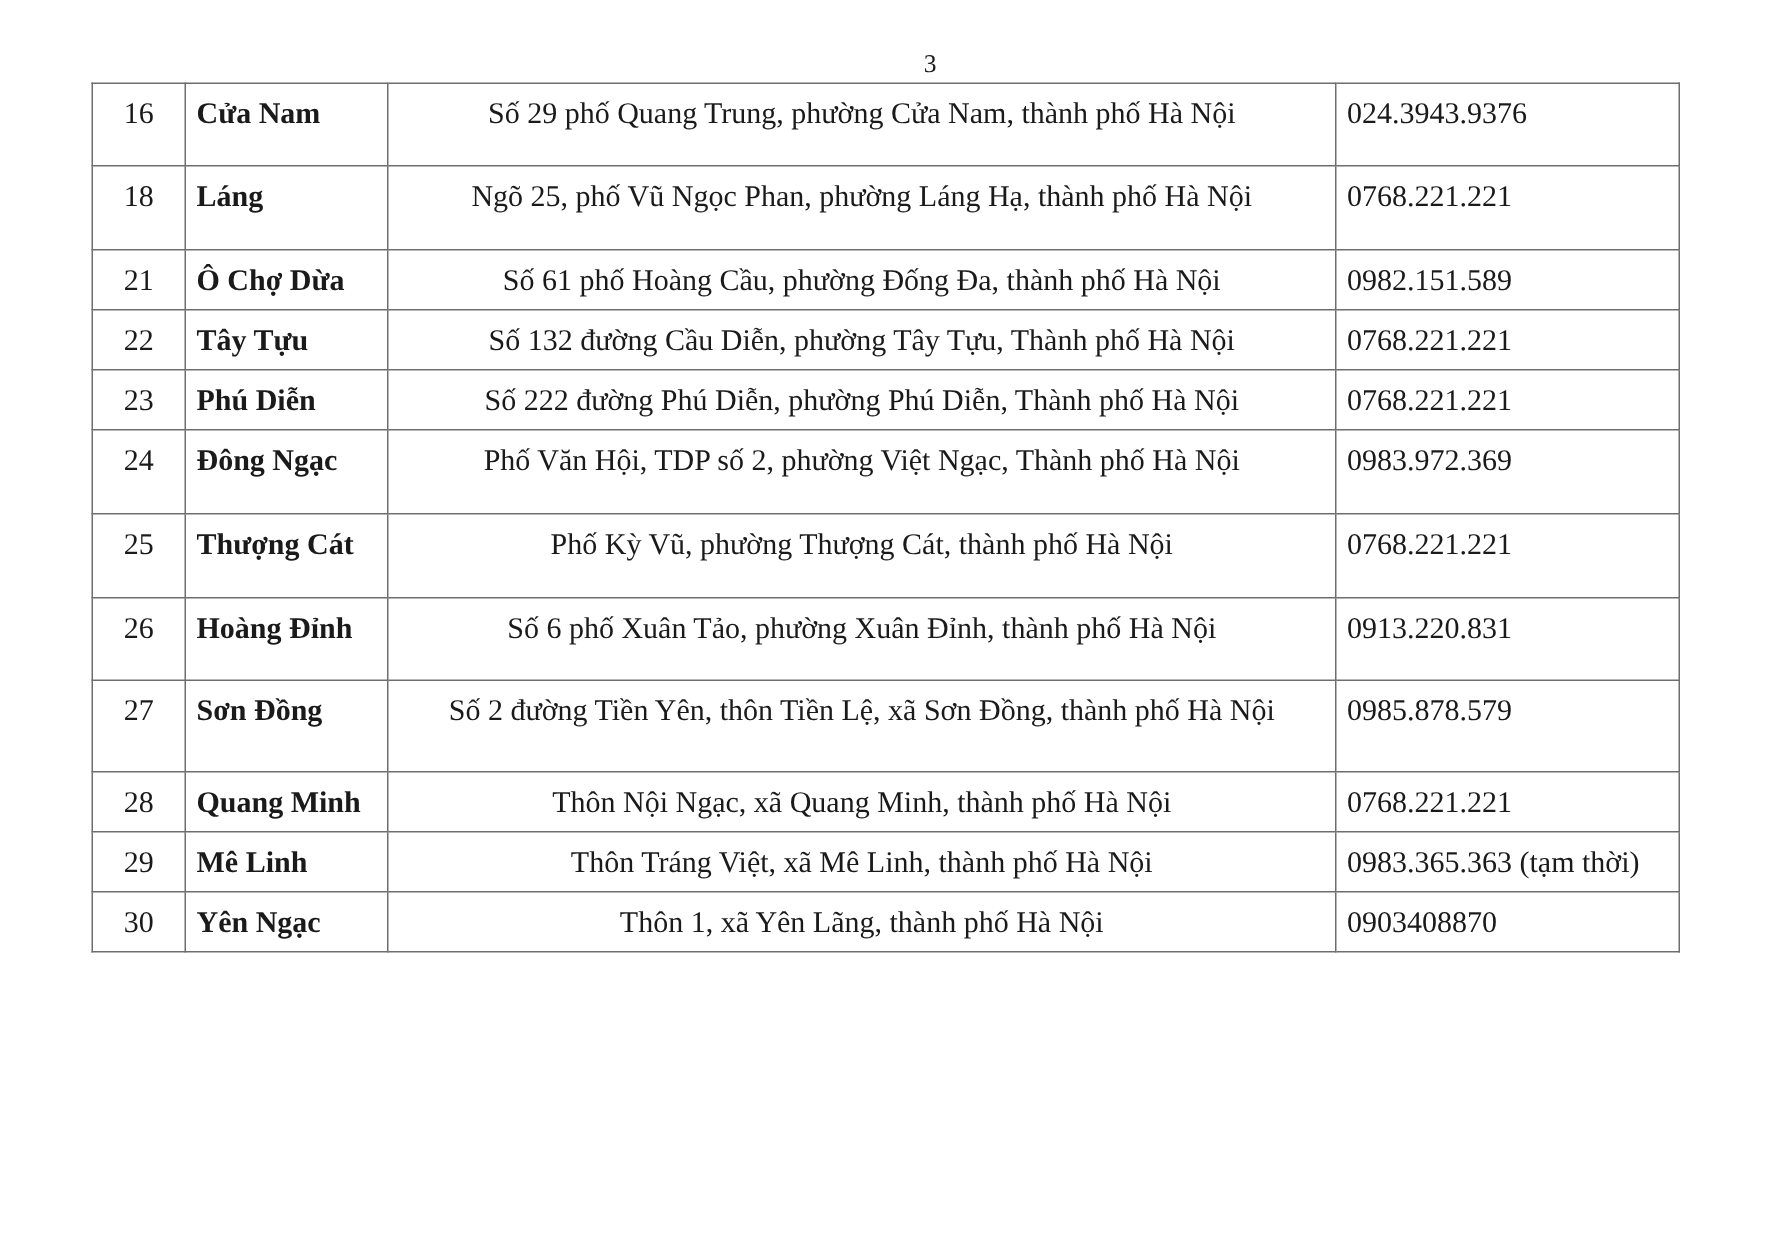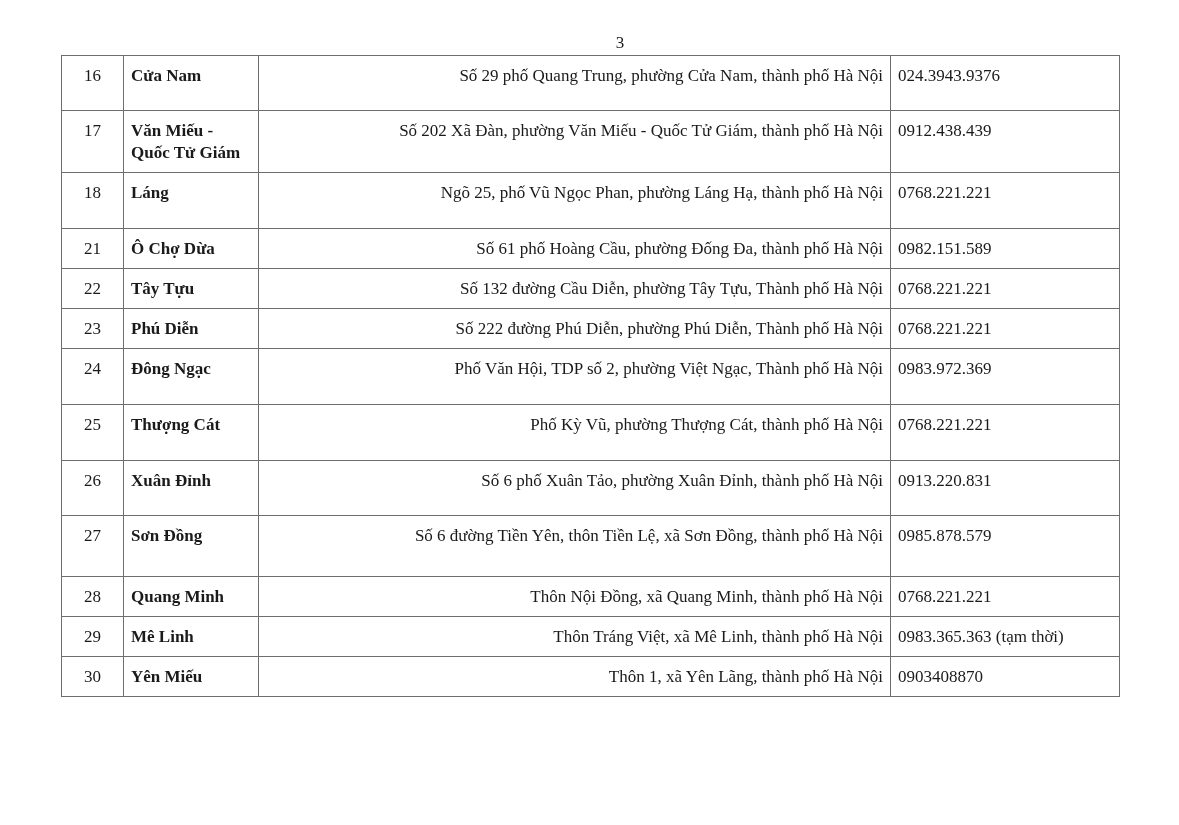--- a/index.html
+++ b/index.html
@@ -26,50 +26,44 @@
     table.offices {
       position: absolute;
       top: 55px;
       left: 61px;
       border-collapse: collapse;
       table-layout: fixed;
       width: 1058px;
     }
     table.offices td {
       border: 1.5px solid #6e6e6e;
-      font-size: 17px;
+      font-size: 20px;
       vertical-align: top;
       padding: 9px 7px 0 7px;
       line-height: 22px;
       box-sizing: border-box;
     }
     td.col-no { width: 62px; text-align: center; }
     td.col-name { width: 135px; text-align: left; font-weight: bold; }
-    td.col-addr { width: 632px; text-align: right; }
+    td.col-addr { width: 632px; text-align: center; }
     td.col-phone { width: 229px; }
   </style>
 </head>
 <body>
 
 <div class="page-number">3</div>
 
 <table class="offices">
   <tbody id="table-body">
 
   <tr style="height: 55px;">
     <td class="col-no">16</td>
     <td class="col-name">Cửa Nam</td>
     <td class="col-addr">Số 29 phố Quang Trung, phường Cửa Nam, thành phố Hà Nội</td>
     <td class="col-phone">024.3943.9376</td>
-  </tr>
-      <tr style="height: 62px;">
-    <td class="col-no">17</td>
-    <td class="col-name">Văn Miếu - Quốc Tử Giám</td>
-    <td class="col-addr">Số 202 Xã Đàn, phường Văn Miếu - Quốc Tử Giám, thành phố Hà Nội</td>
-    <td class="col-phone">0912.438.439</td>
   </tr>
       <tr style="height: 56px;">
     <td class="col-no">18</td>
     <td class="col-name">Láng</td>
     <td class="col-addr">Ngõ 25, phố Vũ Ngọc Phan, phường Láng Hạ, thành phố Hà Nội</td>
     <td class="col-phone">0768.221.221</td>
   </tr>
       <tr style="height: 40px;">
     <td class="col-no">21</td>
     <td class="col-name">Ô Chợ Dừa</td>
@@ -95,42 +89,42 @@
     <td class="col-phone">0983.972.369</td>
   </tr>
       <tr style="height: 56px;">
     <td class="col-no">25</td>
     <td class="col-name">Thượng Cát</td>
     <td class="col-addr">Phố Kỳ Vũ, phường Thượng Cát, thành phố Hà Nội</td>
     <td class="col-phone">0768.221.221</td>
   </tr>
       <tr style="height: 55px;">
     <td class="col-no">26</td>
-    <td class="col-name">Xuân Đỉnh</td>
+    <td class="col-name">Hoàng Đỉnh</td>
     <td class="col-addr">Số 6 phố Xuân Tảo, phường Xuân Đỉnh, thành phố Hà Nội</td>
     <td class="col-phone">0913.220.831</td>
   </tr>
       <tr style="height: 61px;">
     <td class="col-no">27</td>
     <td class="col-name">Sơn Đồng</td>
-    <td class="col-addr">Số 6 đường Tiền Yên, thôn Tiền Lệ, xã Sơn Đồng, thành phố Hà Nội</td>
+    <td class="col-addr">Số 2 đường Tiền Yên, thôn Tiền Lệ, xã Sơn Đồng, thành phố Hà Nội</td>
     <td class="col-phone">0985.878.579</td>
   </tr>
       <tr style="height: 40px;">
     <td class="col-no">28</td>
     <td class="col-name">Quang Minh</td>
-    <td class="col-addr">Thôn Nội Đồng, xã Quang Minh, thành phố Hà Nội</td>
+    <td class="col-addr">Thôn Nội Ngạc, xã Quang Minh, thành phố Hà Nội</td>
     <td class="col-phone">0768.221.221</td>
   </tr>
       <tr style="height: 40px;">
     <td class="col-no">29</td>
     <td class="col-name">Mê Linh</td>
     <td class="col-addr">Thôn Tráng Việt, xã Mê Linh, thành phố Hà Nội</td>
     <td class="col-phone">0983.365.363 (tạm thời)</td>
   </tr>
       <tr style="height: 40px;">
     <td class="col-no">30</td>
-    <td class="col-name">Yên Miếu</td>
+    <td class="col-name">Yên Ngạc</td>
     <td class="col-addr">Thôn 1, xã Yên Lãng, thành phố Hà Nội</td>
     <td class="col-phone">0903408870</td>
   </tr>
     </tbody>
 </table>
 
 </body></html>

